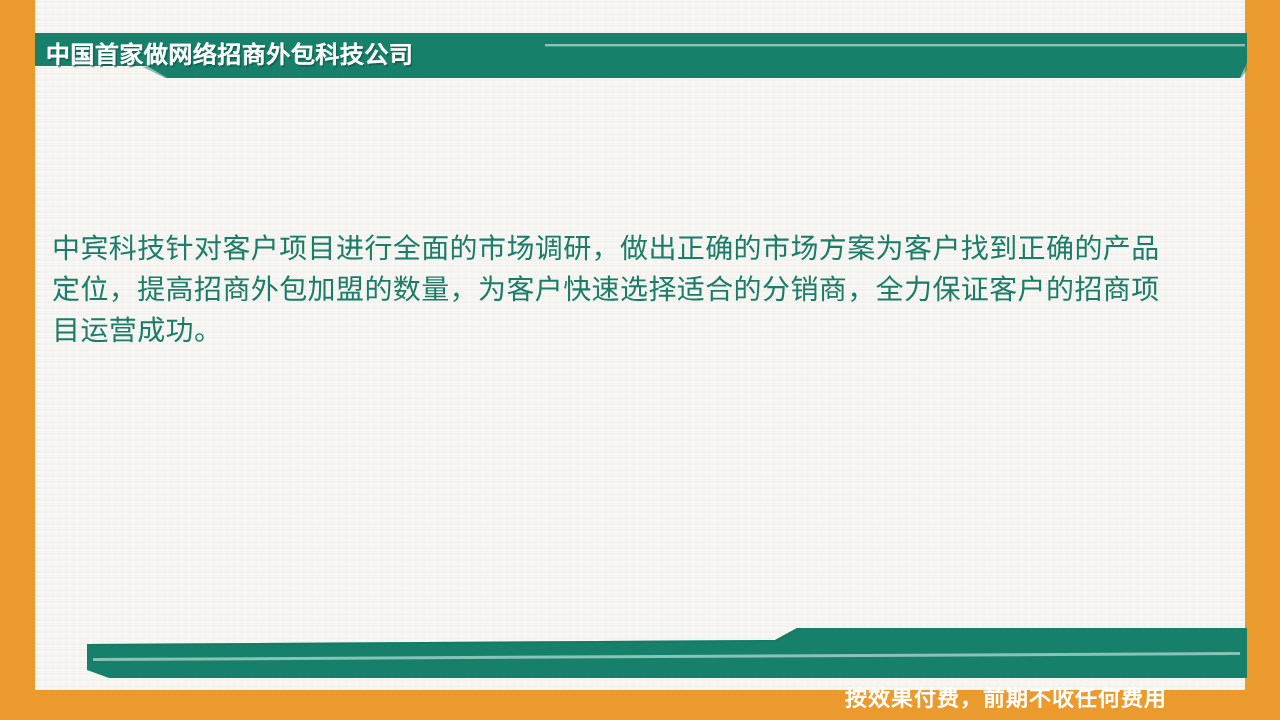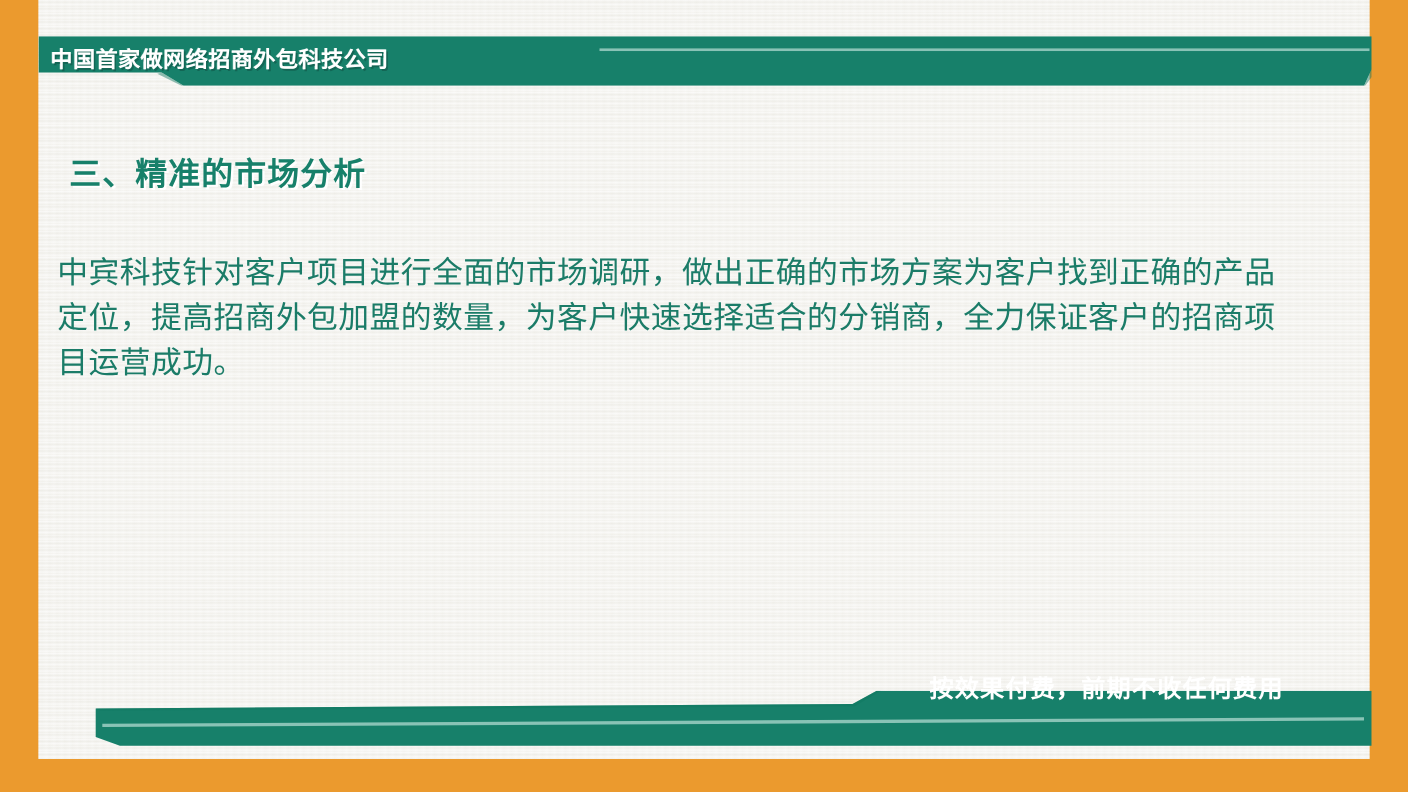--- a/index.html
+++ b/index.html
@@ -55,21 +55,21 @@
   }
   .header-band svg { display: block; }
 
   .header-title {
     position: absolute;
     left: 46px;
     top: 38px;
     width: 430px;
     height: 34px;
     line-height: 34px;
-    font-size: 20px;
+    font-size: 24px;
     font-weight: bold;
     color: #ffffff;
     letter-spacing: 0.5px;
     white-space: nowrap;
     text-shadow:
       1.5px 1.5px 0 rgba(16,80,67,0.55),
       -0.5px -0.5px 0 rgba(255,255,255,0.5);
   }
 
   
@@ -107,21 +107,21 @@
     top: 628px;
     width: 1212px;
     height: 62px;
     pointer-events: none;
   }
   .footer-band svg { display: block; }
 
   .footer-text {
     position: absolute;
     left: 845px;
-    top: 612px;
+    top: 684px;
     width: 390px;
     height: 30px;
     line-height: 30px;
     font-size: 22px;
     font-weight: bold;
     color: #ffffff;
     letter-spacing: 1px;
     white-space: nowrap;
   }
 </style>
@@ -137,21 +137,20 @@
 
       <path d="M0,0 H1212 V30 L1205,45 L132,45 L112,33 L0,33 Z" fill="#17806a"></path>
       <path d="M112,33 L132,45 L1205,45 L1212,30 L1212,37 L1206,45 L130,45 L108,34 Z" fill="#0f7560" opacity="0.45"></path>
 
       <rect x="510" y="11" width="700" height="2.4" fill="#9ecfc3" opacity="0.85"></rect>
     </svg>
   </div>
 
   <div class="header-title">中国首家做网络招商外包科技公司</div>
 
-  <div class="section-title">三、精准的市场分析</div>
 
   <div class="body-text">中宾科技针对客户项目进行全面的市场调研，做出正确的市场方案为客户找到正确的产品定位，提高招商外包加盟的数量，为客户快速选择适合的分销商，全力保证客户的招商项目运营成功。</div>
 
   <div class="footer-band">
     <svg width="1212" height="62" viewBox="0 0 1212 62" xmlns="http://www.w3.org/2000/svg">
 
       <path d="M52,16 L740,12 L762,0 H1212 V50 H74 L52,42 Z" fill="#17806a"></path>
       <path d="M52,16 L740,12 L762,0 L766,0 L742,14 L56,18 Z" fill="#0f7560" opacity="0.4"></path>
 
       <path d="M58,30 L1205,24 L1205,27 L58,33 Z" fill="#9ecfc3" opacity="0.85"></path>

